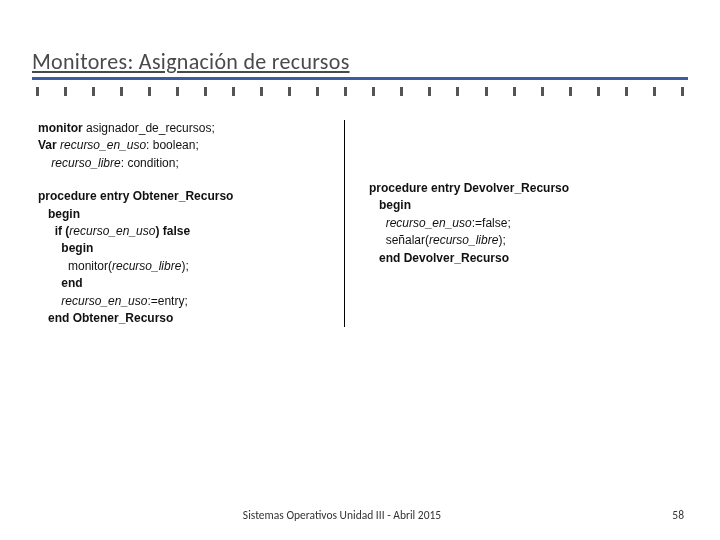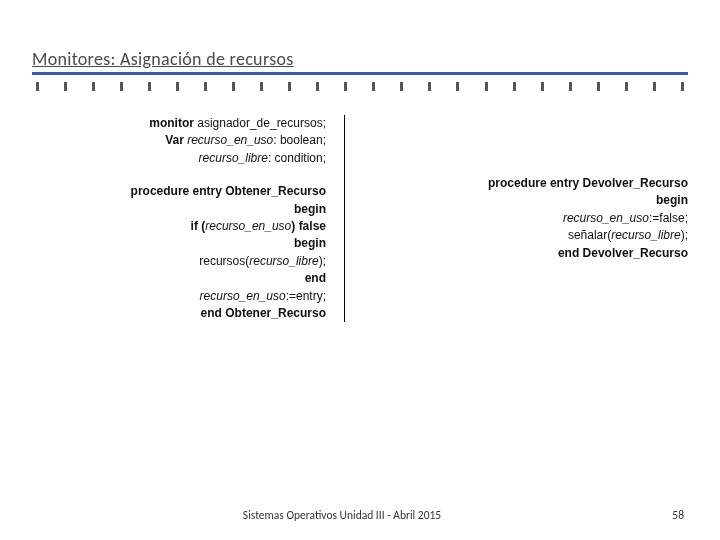--- a/index.html
+++ b/index.html
@@ -5,42 +5,41 @@
   * { margin: 0; padding: 0; box-sizing: border-box; }
   html, body { width: 720px; height: 540px; background: #fff; font-family: Georgia, 'Times New Roman', serif; }
   .slide { width: 720px; height: 540px; position: relative; padding: 48px 32px 20px 32px; }
   .title-bar {
     border-bottom: 3px solid #3b5ca0;
     padding-bottom: 2px;
     margin-bottom: 6px;
   }
   .title {
     font-family: "Trebuchet MS", Calibri, sans-serif;
-    font-size: 18px;
+    font-size: 22px;
     color: #4a4a4a;
     text-decoration: underline;
     letter-spacing: 0.3px;
   }
   .dash-row {
     display: flex;
     justify-content: space-between;
     margin-bottom: 24px;
     height: 10px;
     align-items: center;
     padding: 0 4px;
   }
   .dash { width: 3px; height: 9px; background: #555; }
   .content {
     display: flex;
     gap: 4px;
     font-family: Verdana, Geneva, sans-serif;
     font-size: 12px;
     color: #111;
     line-height: 1.45;
-    text-align: right;
   }
   .col-left {
     width: 48%;
     border-right: 1.2px solid #000;
     padding-right: 18px;
     padding-left: 6px;
   }
   .col-right {
     width: 52%;
     padding-left: 20px;
@@ -104,21 +103,21 @@
     <div class="col-left">
       <div class="code-block"><span class="b">monitor</span><span> asignador_de_recursos;</span>
 <span class="b">Var </span><span class="i">recurso_en_uso</span><span>: boolean;</span>
 <span>    </span><span class="i">recurso_libre</span><span>: condition;</span>
 </div>
       <div class="spacer"></div>
       <div class="code-block"><span class="b">procedure entry </span><span class="b">Obtener_Recurso</span>
 <span class="b">   begin</span>
 <span class="b">     if (</span><span class="i">recurso_en_uso</span><span class="b">) false</span>
 <span class="b">       begin</span>
-<span>         recursos(</span><span class="i">recurso_libre</span><span>);</span>
+<span>         monitor(</span><span class="i">recurso_libre</span><span>);</span>
 <span class="b">       end</span>
 <span>       </span><span class="i">recurso_en_uso</span><span>:=entry;</span>
 <span class="b">   end </span><span class="b">Obtener_Recurso</span></div>
     </div>
 
     <div class="col-right">
       <div class="code-block"><span class="b">procedure entry </span><span class="b">Devolver_Recurso</span>
 <span class="b">   begin</span>
 <span>     </span><span class="i">recurso_en_uso</span><span>:=false;</span>
 <span>     señalar(</span><span class="i">recurso_libre</span><span>);</span>

